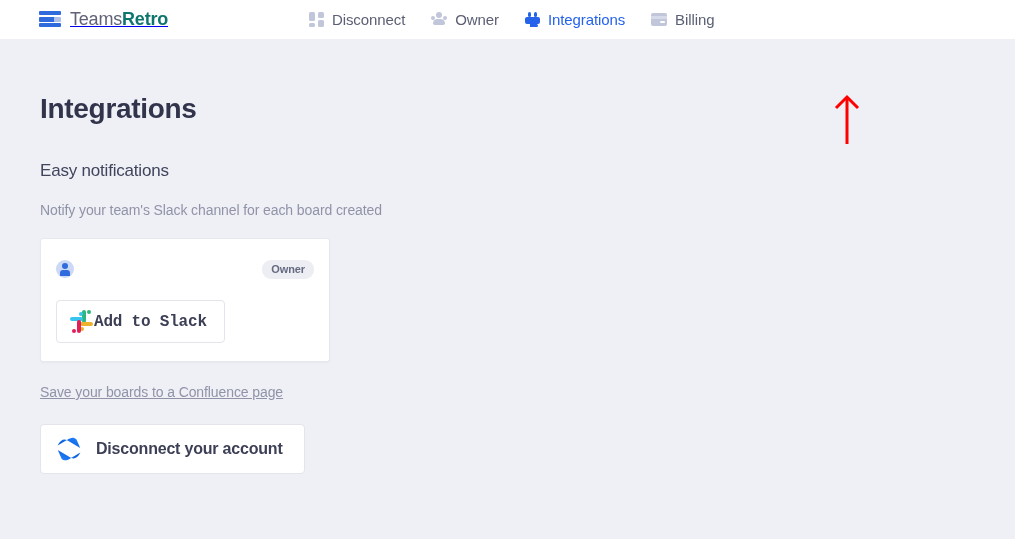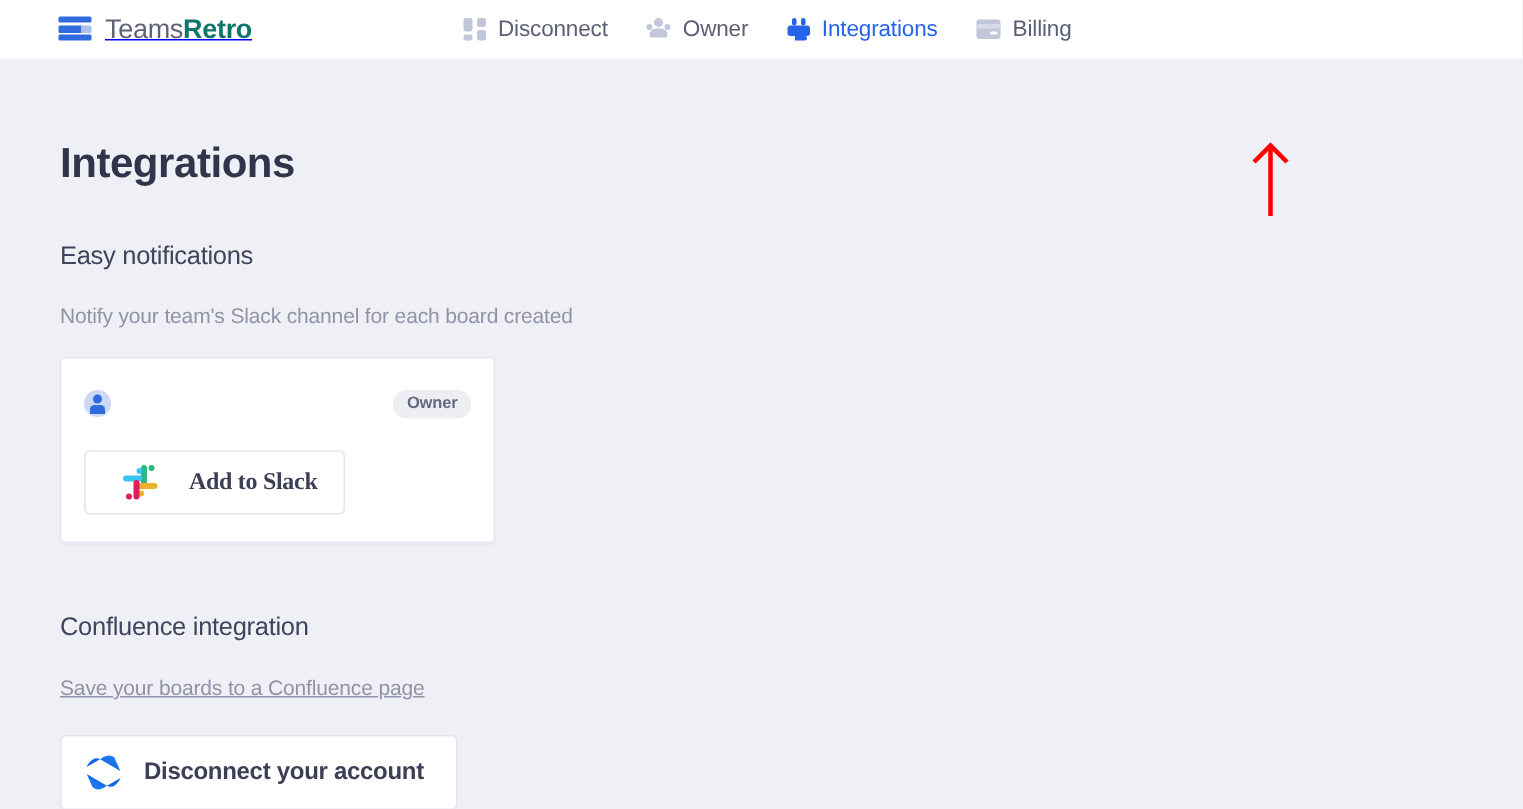--- a/index.html
+++ b/index.html
@@ -186,27 +186,27 @@
     color: #666a80;
     background: #edeef3;
     border-radius: 9px;
     padding: 3px 9px 4px 9px;
     letter-spacing: -0.1px;
   }
   .slack-btn {
     margin-top: 21px;
     display: inline-flex;
     align-items: center;
-    gap: 21px;
+    gap: 1px;
     background: #ffffff;
     border: 1px solid #e3e4ec;
     border-radius: 4px;
-    padding: 9px 17px 9px 25px;
+    padding: 9px 17px 9px 13px;
     cursor: pointer;
-    font-family: Liberation Serif, serif;
+    font-family: Liberation Mono, monospace;
   }
   .slack-btn-label {
     font-size: 16px;
     font-weight: 700;
     color: #3c3f55;
     letter-spacing: -0.2px;
   }
   .slack-mark { width: 23px; height: 23px; position: relative; flex: 0 0 auto; }
   .slack-mark i { position: absolute; display: block; border-radius: 2px; }
   
@@ -348,21 +348,20 @@
         <i class="y1"></i>
           <i class="y2"></i>
         <i class="r1"></i>
           <i class="r2"></i>
       </span>
       <span class="slack-btn-label">Add to Slack</span>
     </button>
   </div>
 
   
-  <h2 class="section-title s-conf-title">Confluence integration</h2>
   <p class="section-desc s-conf-desc">Save your boards to a Confluence page</p>
 
   <button class="conf-btn">
     <svg class="conf-mark" viewBox="0 0 26 26">
       <defs>
         <linearGradient id="cfTop" x1="0" y1="1" x2="1" y2="0">
           <stop offset="0" stop-color="#0052cc"></stop>
             <stop offset="1" stop-color="#2684ff"></stop>
         </linearGradient>
         <linearGradient id="cfBot" x1="1" y1="0" x2="0" y2="1">

